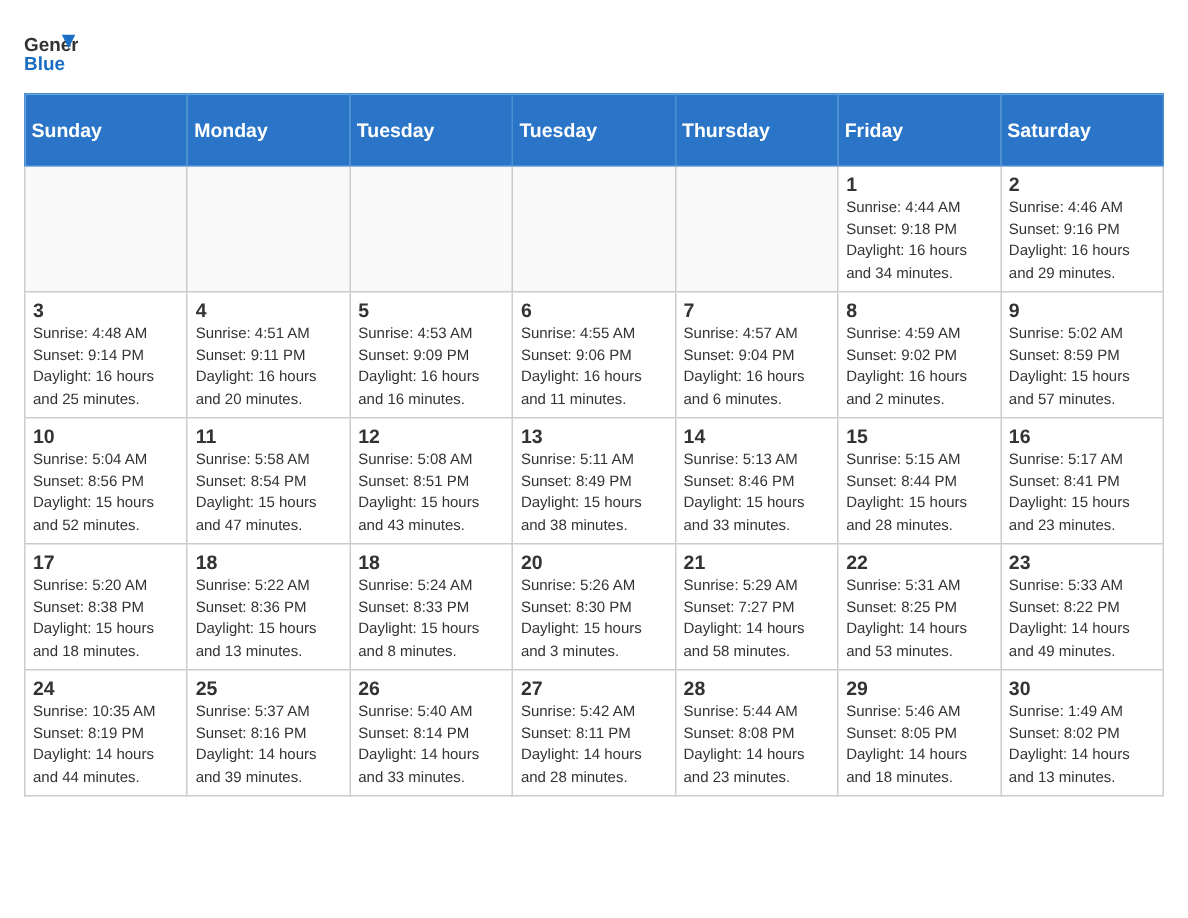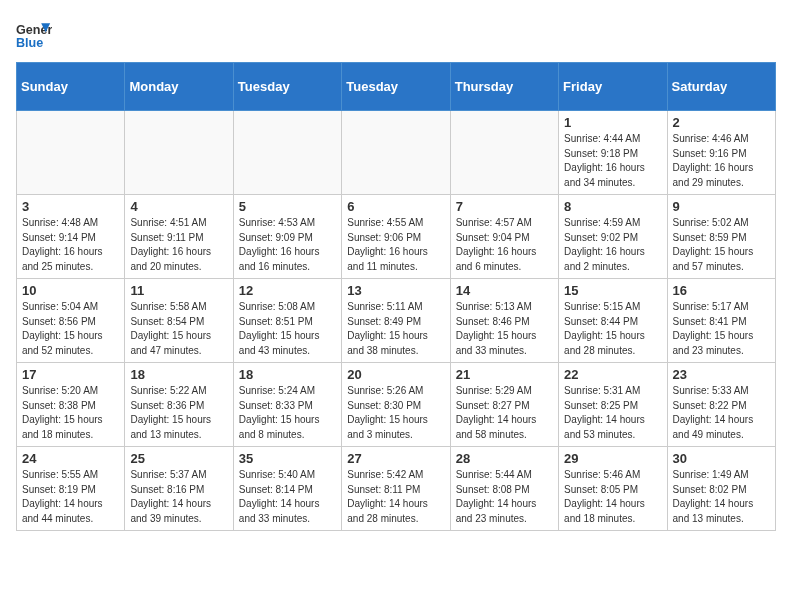--- a/index.html
+++ b/index.html
@@ -257,21 +257,21 @@
         <td>
           <span class="day-number">20</span>
           <div class="day-info">Sunrise: 5:26 AM
 Sunset: 8:30 PM
 Daylight: 15 hours
 and 3 minutes.</div>
         </td>
         <td>
           <span class="day-number">21</span>
           <div class="day-info">Sunrise: 5:29 AM
-Sunset: 8:27 PM
+Sunset: 7:27 PM
 Daylight: 14 hours
 and 58 minutes.</div>
         </td>
         <td>
           <span class="day-number">22</span>
           <div class="day-info">Sunrise: 5:31 AM
 Sunset: 8:25 PM
 Daylight: 14 hours
 and 53 minutes.</div>
         </td>
@@ -279,34 +279,34 @@
           <span class="day-number">23</span>
           <div class="day-info">Sunrise: 5:33 AM
 Sunset: 8:22 PM
 Daylight: 14 hours
 and 49 minutes.</div>
         </td>
       </tr>
       <tr>
         <td>
           <span class="day-number">24</span>
-          <div class="day-info">Sunrise: 5:55 AM
+          <div class="day-info">Sunrise: 10:35 AM
 Sunset: 8:19 PM
 Daylight: 14 hours
 and 44 minutes.</div>
         </td>
         <td>
           <span class="day-number">25</span>
           <div class="day-info">Sunrise: 5:37 AM
 Sunset: 8:16 PM
 Daylight: 14 hours
 and 39 minutes.</div>
         </td>
         <td>
-          <span class="day-number">35</span>
+          <span class="day-number">26</span>
           <div class="day-info">Sunrise: 5:40 AM
 Sunset: 8:14 PM
 Daylight: 14 hours
 and 33 minutes.</div>
         </td>
         <td>
           <span class="day-number">27</span>
           <div class="day-info">Sunrise: 5:42 AM
 Sunset: 8:11 PM
 Daylight: 14 hours

